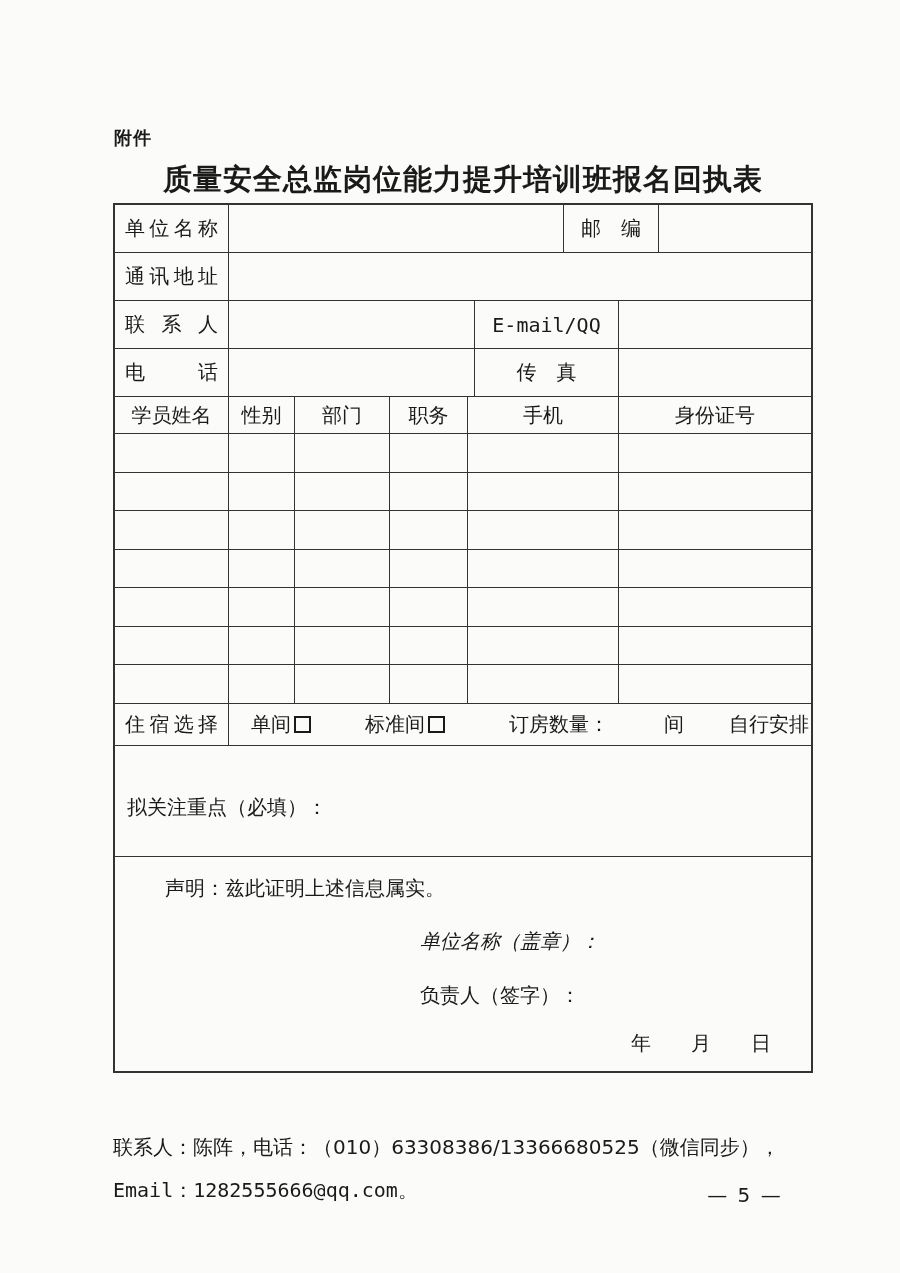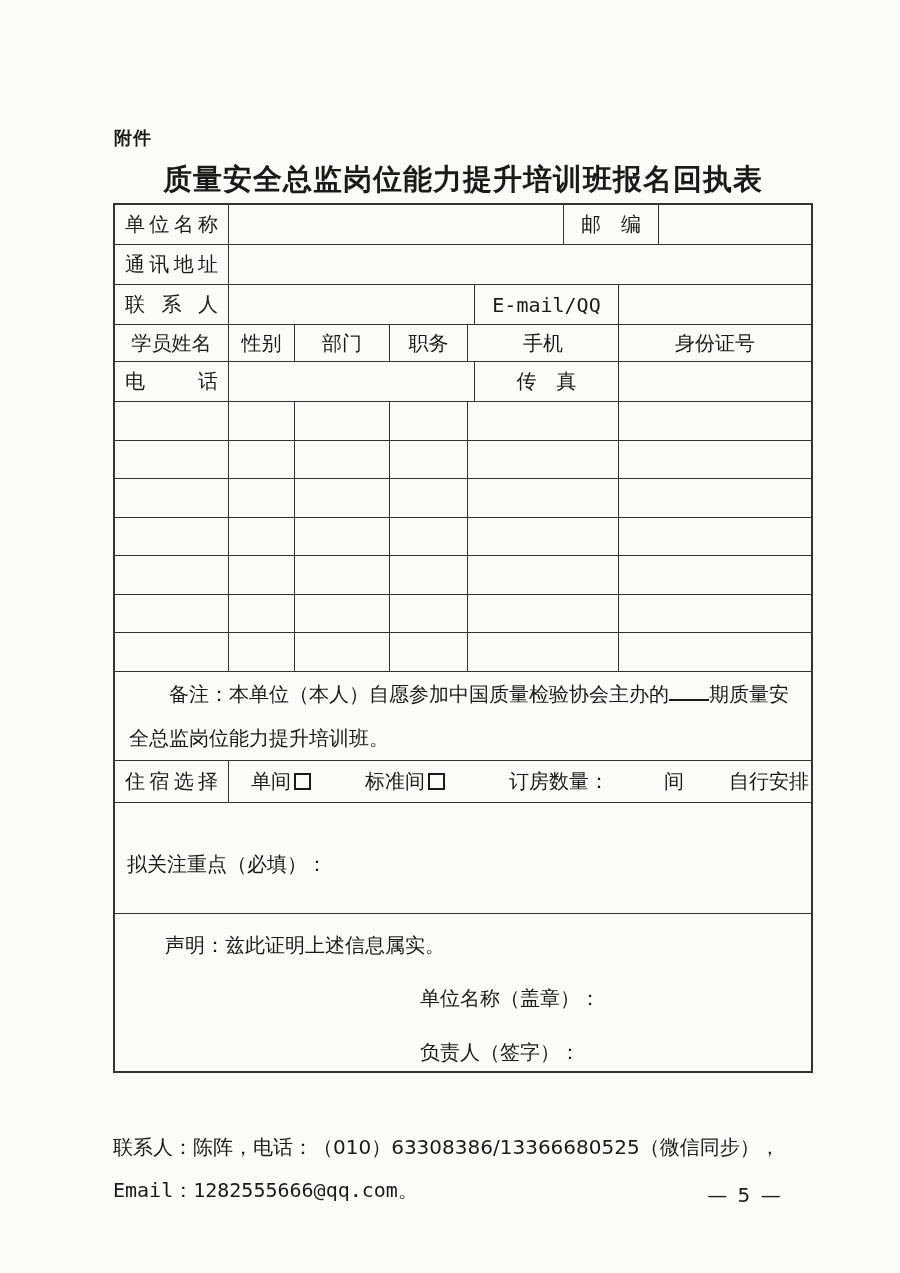--- a/index.html
+++ b/index.html
@@ -24,21 +24,21 @@
     text-align:center;font-size:29px;font-weight:700;letter-spacing:1px;
   }
   .form-table{
     position:absolute;left:113px;top:203px;width:700px;height:870px;
     border:2px solid var(--border);
     display:flex;flex-direction:column;
     font-size:20px;
   }
   .row{display:flex;border-bottom:1px solid var(--border);flex:0 0 auto;}
   .row:last-child{border-bottom:none;flex:1 1 auto;}
-  .h40{height:40px;}
+  .h40{height:48px;}
   .h37{height:37px;}
   .h38{height:38.5px;}
   .h89{height:89px;}
   .h42{height:42px;}
   .h111{height:111px;}
   .cell{
     border-right:1px solid var(--border);
     display:flex;align-items:center;
     padding:0 10px;overflow:hidden;
   }
@@ -70,21 +70,21 @@
   .accom-content{gap:10px;}
   .accom-item{white-space:nowrap;}
   .m12{margin-left:12px;}
   .m44{margin-left:44px;}
   .m54{margin-left:54px;}
   .m45{margin-left:45px;}
   .m35{margin-left:35px;}
   .focus-cell{display:block;padding:10px 12px;line-height:30px;margin-top:36px;}
   .decl-cell{display:block;padding:16px 2px 0 0;}
   .decl-statement{margin:0;padding:0 10px;text-indent:2em;line-height:30px;}
-  .decl-stamp{margin:24px 0 0 305px;line-height:28px;}
+  .decl-stamp{margin:24px 0 0 305px;line-height:28px;font-style:italic;}
   .decl-sign{margin:26px 0 0 305px;line-height:28px;}
   .decl-date{margin:20px 0 0 0;text-align:right;padding-right:38px;line-height:28px;white-space:pre;}
   .footer-contact{
     position:absolute;left:113px;top:1126px;width:720px;
     font-size:20px;line-height:43px;
   }
   .footer-line{white-space:nowrap;}
   .page-number{
     position:absolute;left:700px;top:1183px;width:90px;
     text-align:center;font-size:20px;letter-spacing:2px;
@@ -113,103 +113,98 @@
       </div>
     <div class="cell grow"></div>
   </div>
 
   <div class="row h40">
     <div class="cell w114">
         <span class="jtext">联系人</span>
       </div>
     <div class="cell w246"></div>
     <div class="cell w144 center mono">E-mail/QQ</div>
+    <div class="cell grow"></div>
+  </div>
+
+  <div class="row h40">
+    <div class="cell w114">
+        <span class="jtext">电话</span>
+      </div>
+    <div class="cell w246"></div>
+    <div class="cell w144 center">传　真</div>
     <div class="cell grow"></div>
   </div>
 
   <div class="row h37">
     <div class="cell w114 center">学员姓名</div>
     <div class="cell w66 center">性别</div>
     <div class="cell w95 center">部门</div>
     <div class="cell w78 center">职务</div>
     <div class="cell w151 center">手机</div>
     <div class="cell grow center">身份证号</div>
   </div>
 
-  <div class="row h40">
-    <div class="cell w114">
-        <span class="jtext">电话</span>
-      </div>
-    <div class="cell w246"></div>
-    <div class="cell w144 center">传　真</div>
-    <div class="cell grow"></div>
-  </div>
-
-  <div class="row h38">
-    <div class="cell w114"></div>
-      <div class="cell w66"></div>
-      <div class="cell w95"></div>
-      <div class="cell w78"></div>
-      <div class="cell w151"></div>
-      <div class="cell grow"></div>
-  </div>
-  <div class="row h38">
-    <div class="cell w114"></div>
-      <div class="cell w66"></div>
-      <div class="cell w95"></div>
-      <div class="cell w78"></div>
-      <div class="cell w151"></div>
-      <div class="cell grow"></div>
-  </div>
-  <div class="row h38">
-    <div class="cell w114"></div>
-      <div class="cell w66"></div>
-      <div class="cell w95"></div>
-      <div class="cell w78"></div>
-      <div class="cell w151"></div>
-      <div class="cell grow"></div>
-  </div>
-  <div class="row h38">
-    <div class="cell w114"></div>
-      <div class="cell w66"></div>
-      <div class="cell w95"></div>
-      <div class="cell w78"></div>
-      <div class="cell w151"></div>
-      <div class="cell grow"></div>
-  </div>
-  <div class="row h38">
-    <div class="cell w114"></div>
-      <div class="cell w66"></div>
-      <div class="cell w95"></div>
-      <div class="cell w78"></div>
-      <div class="cell w151"></div>
-      <div class="cell grow"></div>
-  </div>
-  <div class="row h38">
-    <div class="cell w114"></div>
-      <div class="cell w66"></div>
-      <div class="cell w95"></div>
-      <div class="cell w78"></div>
-      <div class="cell w151"></div>
-      <div class="cell grow"></div>
-  </div>
-  <div class="row h38">
-    <div class="cell w114"></div>
-      <div class="cell w66"></div>
-      <div class="cell w95"></div>
-      <div class="cell w78"></div>
-      <div class="cell w151"></div>
-      <div class="cell grow"></div>
-  </div>
-
-  <div class="row h89">
-    <div class="cell grow block-cell">
-      <p class="remark-p"><span>备注：本单位（本人）自愿参加中国质量检验协会主办的</span><span class="blank-line"></span><span>期质量安全总监岗位能力提升培训班。</span></p>
-    </div>
-  </div>
+  <div class="row h38">
+    <div class="cell w114"></div>
+      <div class="cell w66"></div>
+      <div class="cell w95"></div>
+      <div class="cell w78"></div>
+      <div class="cell w151"></div>
+      <div class="cell grow"></div>
+  </div>
+  <div class="row h38">
+    <div class="cell w114"></div>
+      <div class="cell w66"></div>
+      <div class="cell w95"></div>
+      <div class="cell w78"></div>
+      <div class="cell w151"></div>
+      <div class="cell grow"></div>
+  </div>
+  <div class="row h38">
+    <div class="cell w114"></div>
+      <div class="cell w66"></div>
+      <div class="cell w95"></div>
+      <div class="cell w78"></div>
+      <div class="cell w151"></div>
+      <div class="cell grow"></div>
+  </div>
+  <div class="row h38">
+    <div class="cell w114"></div>
+      <div class="cell w66"></div>
+      <div class="cell w95"></div>
+      <div class="cell w78"></div>
+      <div class="cell w151"></div>
+      <div class="cell grow"></div>
+  </div>
+  <div class="row h38">
+    <div class="cell w114"></div>
+      <div class="cell w66"></div>
+      <div class="cell w95"></div>
+      <div class="cell w78"></div>
+      <div class="cell w151"></div>
+      <div class="cell grow"></div>
+  </div>
+  <div class="row h38">
+    <div class="cell w114"></div>
+      <div class="cell w66"></div>
+      <div class="cell w95"></div>
+      <div class="cell w78"></div>
+      <div class="cell w151"></div>
+      <div class="cell grow"></div>
+  </div>
+  <div class="row h38">
+    <div class="cell w114"></div>
+      <div class="cell w66"></div>
+      <div class="cell w95"></div>
+      <div class="cell w78"></div>
+      <div class="cell w151"></div>
+      <div class="cell grow"></div>
+  </div>
+
 
   <div class="row h42">
     <div class="cell w114">
         <span class="jtext">住宿选择</span>
       </div>
     <div class="cell grow accom-content">
       <span class="accom-item m12"><span>单间</span><span class="cbx"></span></span>
       <span class="accom-item m44"><span>标准间</span><span class="cbx"></span></span>
       <span class="accom-item m54">订房数量：</span>
       <span class="accom-item m45">间</span>
@@ -221,20 +216,21 @@
     <div class="cell grow focus-cell">
       <span>拟关注重点（必填）：</span>
     </div>
   </div>
 
   <div class="row">
     <div class="cell grow decl-cell">
       <p class="decl-statement">声明：兹此证明上述信息属实。</p>
       <div class="decl-stamp">单位名称（盖章）：</div>
       <div class="decl-sign">负责人（签字）：</div>
+      <div class="decl-date">年　　月　　日</div>
     </div>
   </div>
 
 </div>
 
 <div class="footer-contact">
   <div class="footer-line">联系人：陈阵，电话：（010）63308386/13366680525（微信同步），</div>
   <div class="footer-line mono">Email：1282555666@qq.com。</div>
 </div>
 

